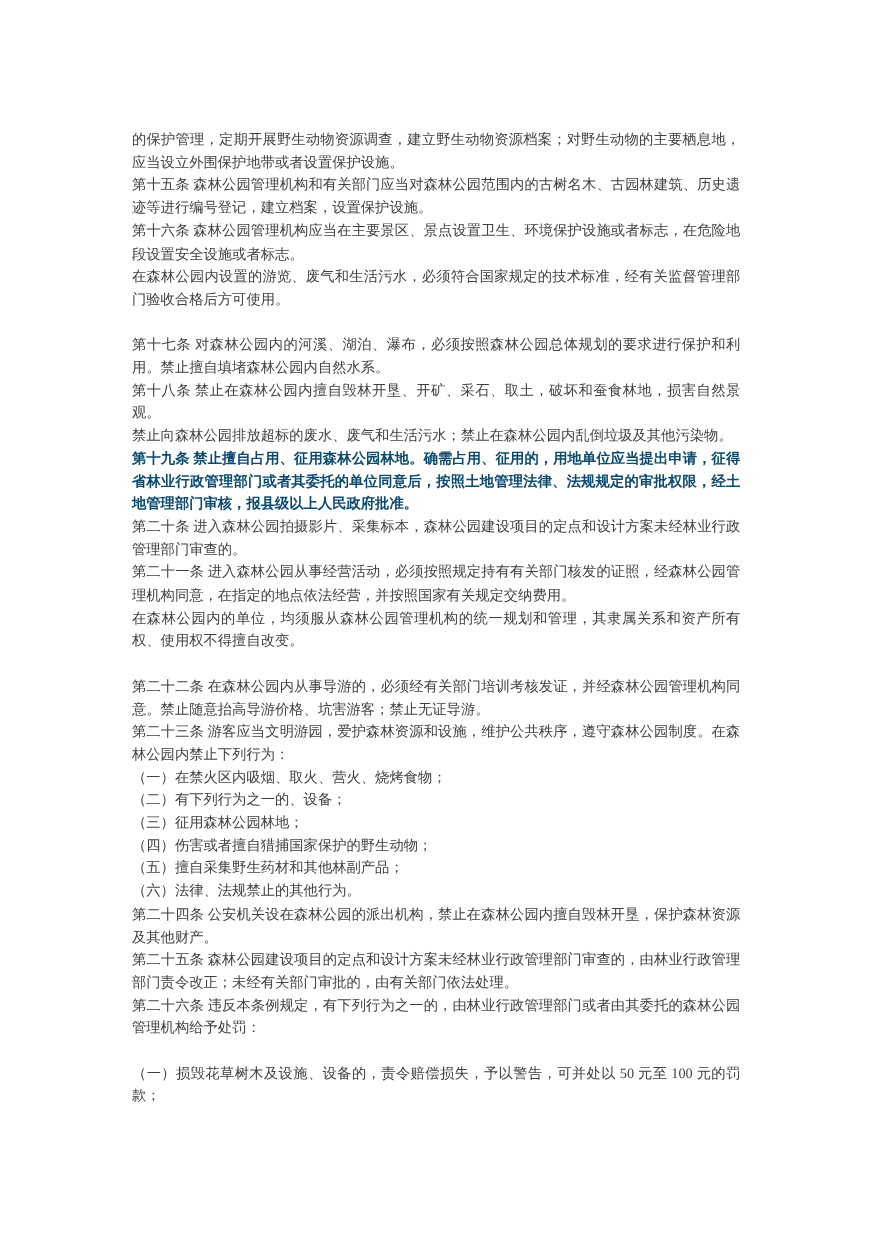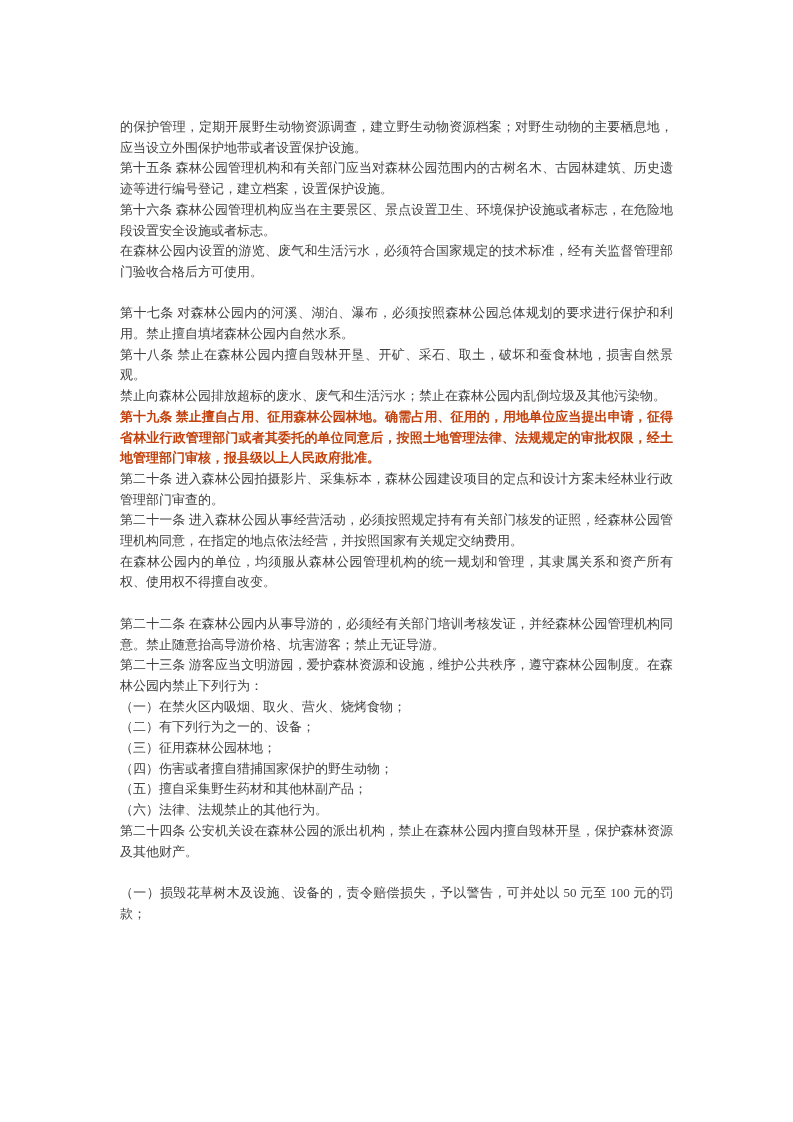--- a/index.html
+++ b/index.html
@@ -25,21 +25,21 @@
     line-height: 20.7px;
     text-align: justify;
     margin-top: 21px;
   }
   .para {
     margin: 0;
     padding: 0;
   }
   .para.bold {
     font-weight: bold;
-    color: #c2410c;
+    color: #0c4a6e;
   }
   .para.gap-before {
     margin-top: 20.7px;
   }
 </style>
 </head>
 <body style="color: rgb(64, 64, 64);">
 
 <div class="page">
   <div class="text-block">
@@ -56,15 +56,17 @@
       <p class="para">在森林公园内的单位，均须服从森林公园管理机构的统一规划和管理，其隶属关系和资产所有权、使用权不得擅自改变。</p>
       <p class="para gap-before">第二十二条 在森林公园内从事导游的，必须经有关部门培训考核发证，并经森林公园管理机构同意。禁止随意抬高导游价格、坑害游客；禁止无证导游。</p>
       <p class="para">第二十三条 游客应当文明游园，爱护森林资源和设施，维护公共秩序，遵守森林公园制度。在森林公园内禁止下列行为：</p>
       <p class="para">（一）在禁火区内吸烟、取火、营火、烧烤食物；</p>
       <p class="para">（二）有下列行为之一的、设备；</p>
       <p class="para">（三）征用森林公园林地；</p>
       <p class="para">（四）伤害或者擅自猎捕国家保护的野生动物；</p>
       <p class="para">（五）擅自采集野生药材和其他林副产品；</p>
       <p class="para">（六）法律、法规禁止的其他行为。</p>
       <p class="para">第二十四条 公安机关设在森林公园的派出机构，禁止在森林公园内擅自毁林开垦，保护森林资源及其他财产。</p>
+      <p class="para">第二十五条 森林公园建设项目的定点和设计方案未经林业行政管理部门审查的，由林业行政管理部门责令改正；未经有关部门审批的，由有关部门依法处理。</p>
+      <p class="para">第二十六条 违反本条例规定，有下列行为之一的，由林业行政管理部门或者由其委托的森林公园管理机构给予处罚：</p>
       <p class="para gap-before">（一）损毁花草树木及设施、设备的，责令赔偿损失，予以警告，可并处以 50 元至 100 元的罚款；</p>
     </div>
 </div>
 
 </body></html>

